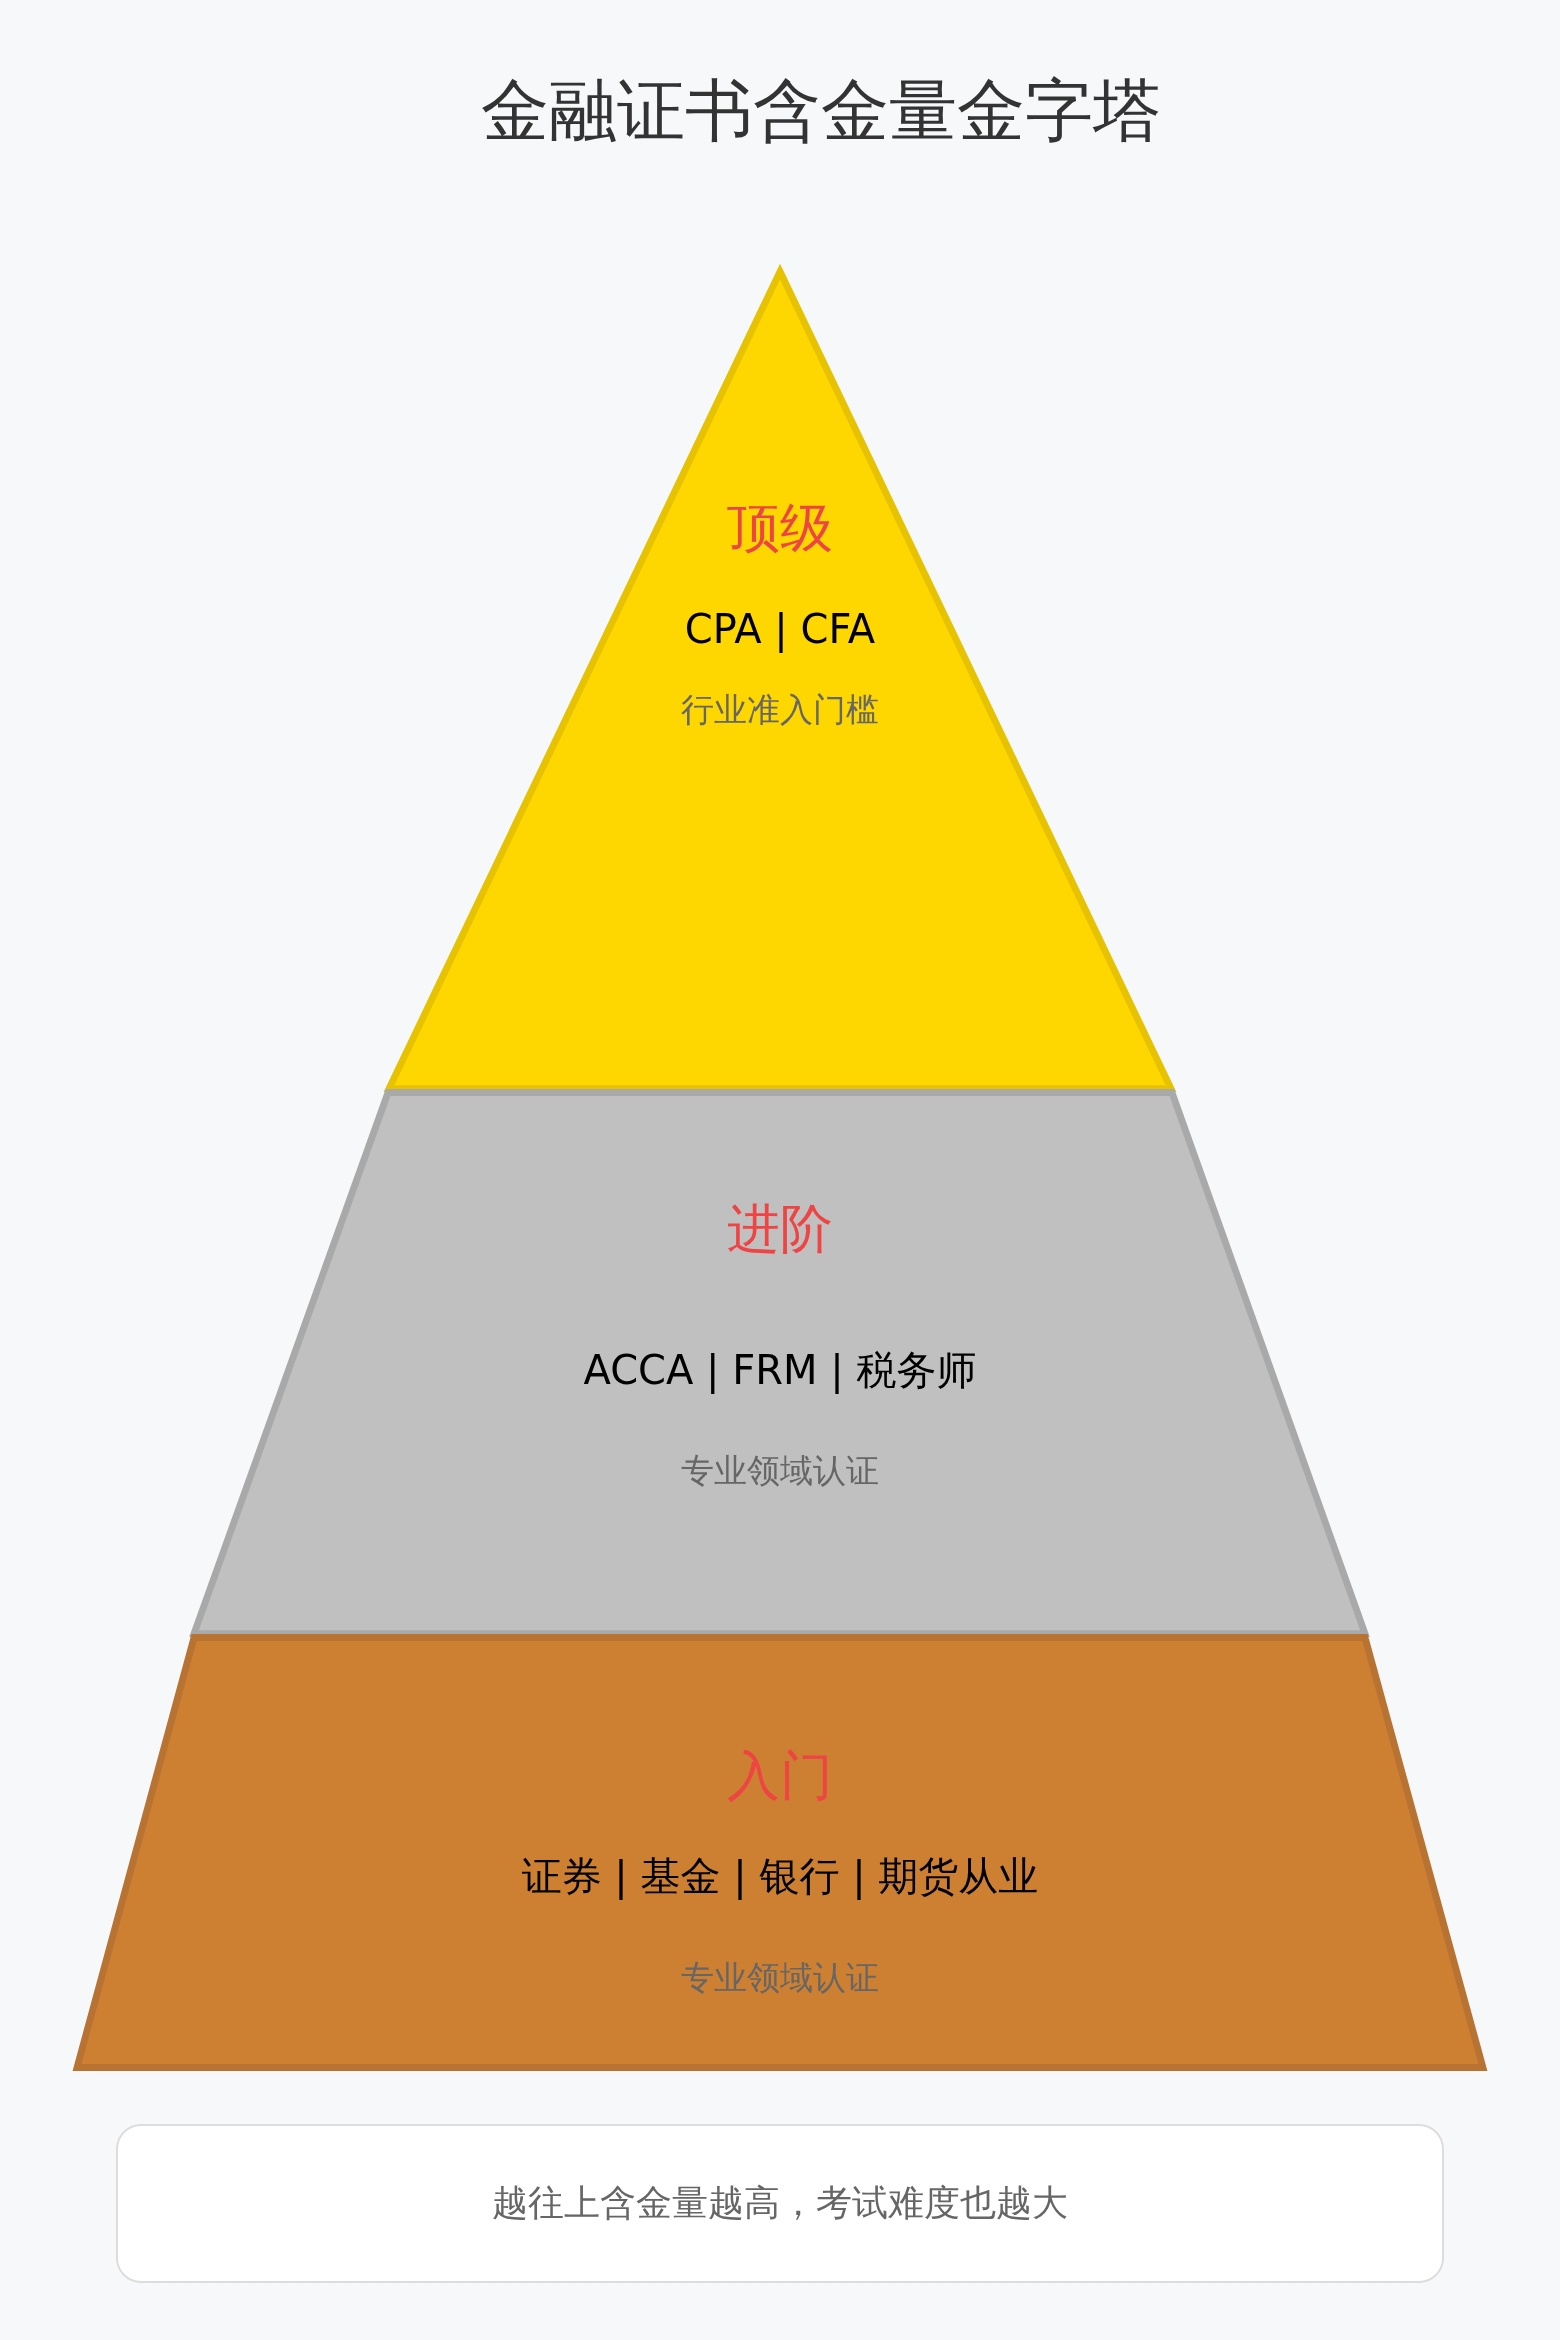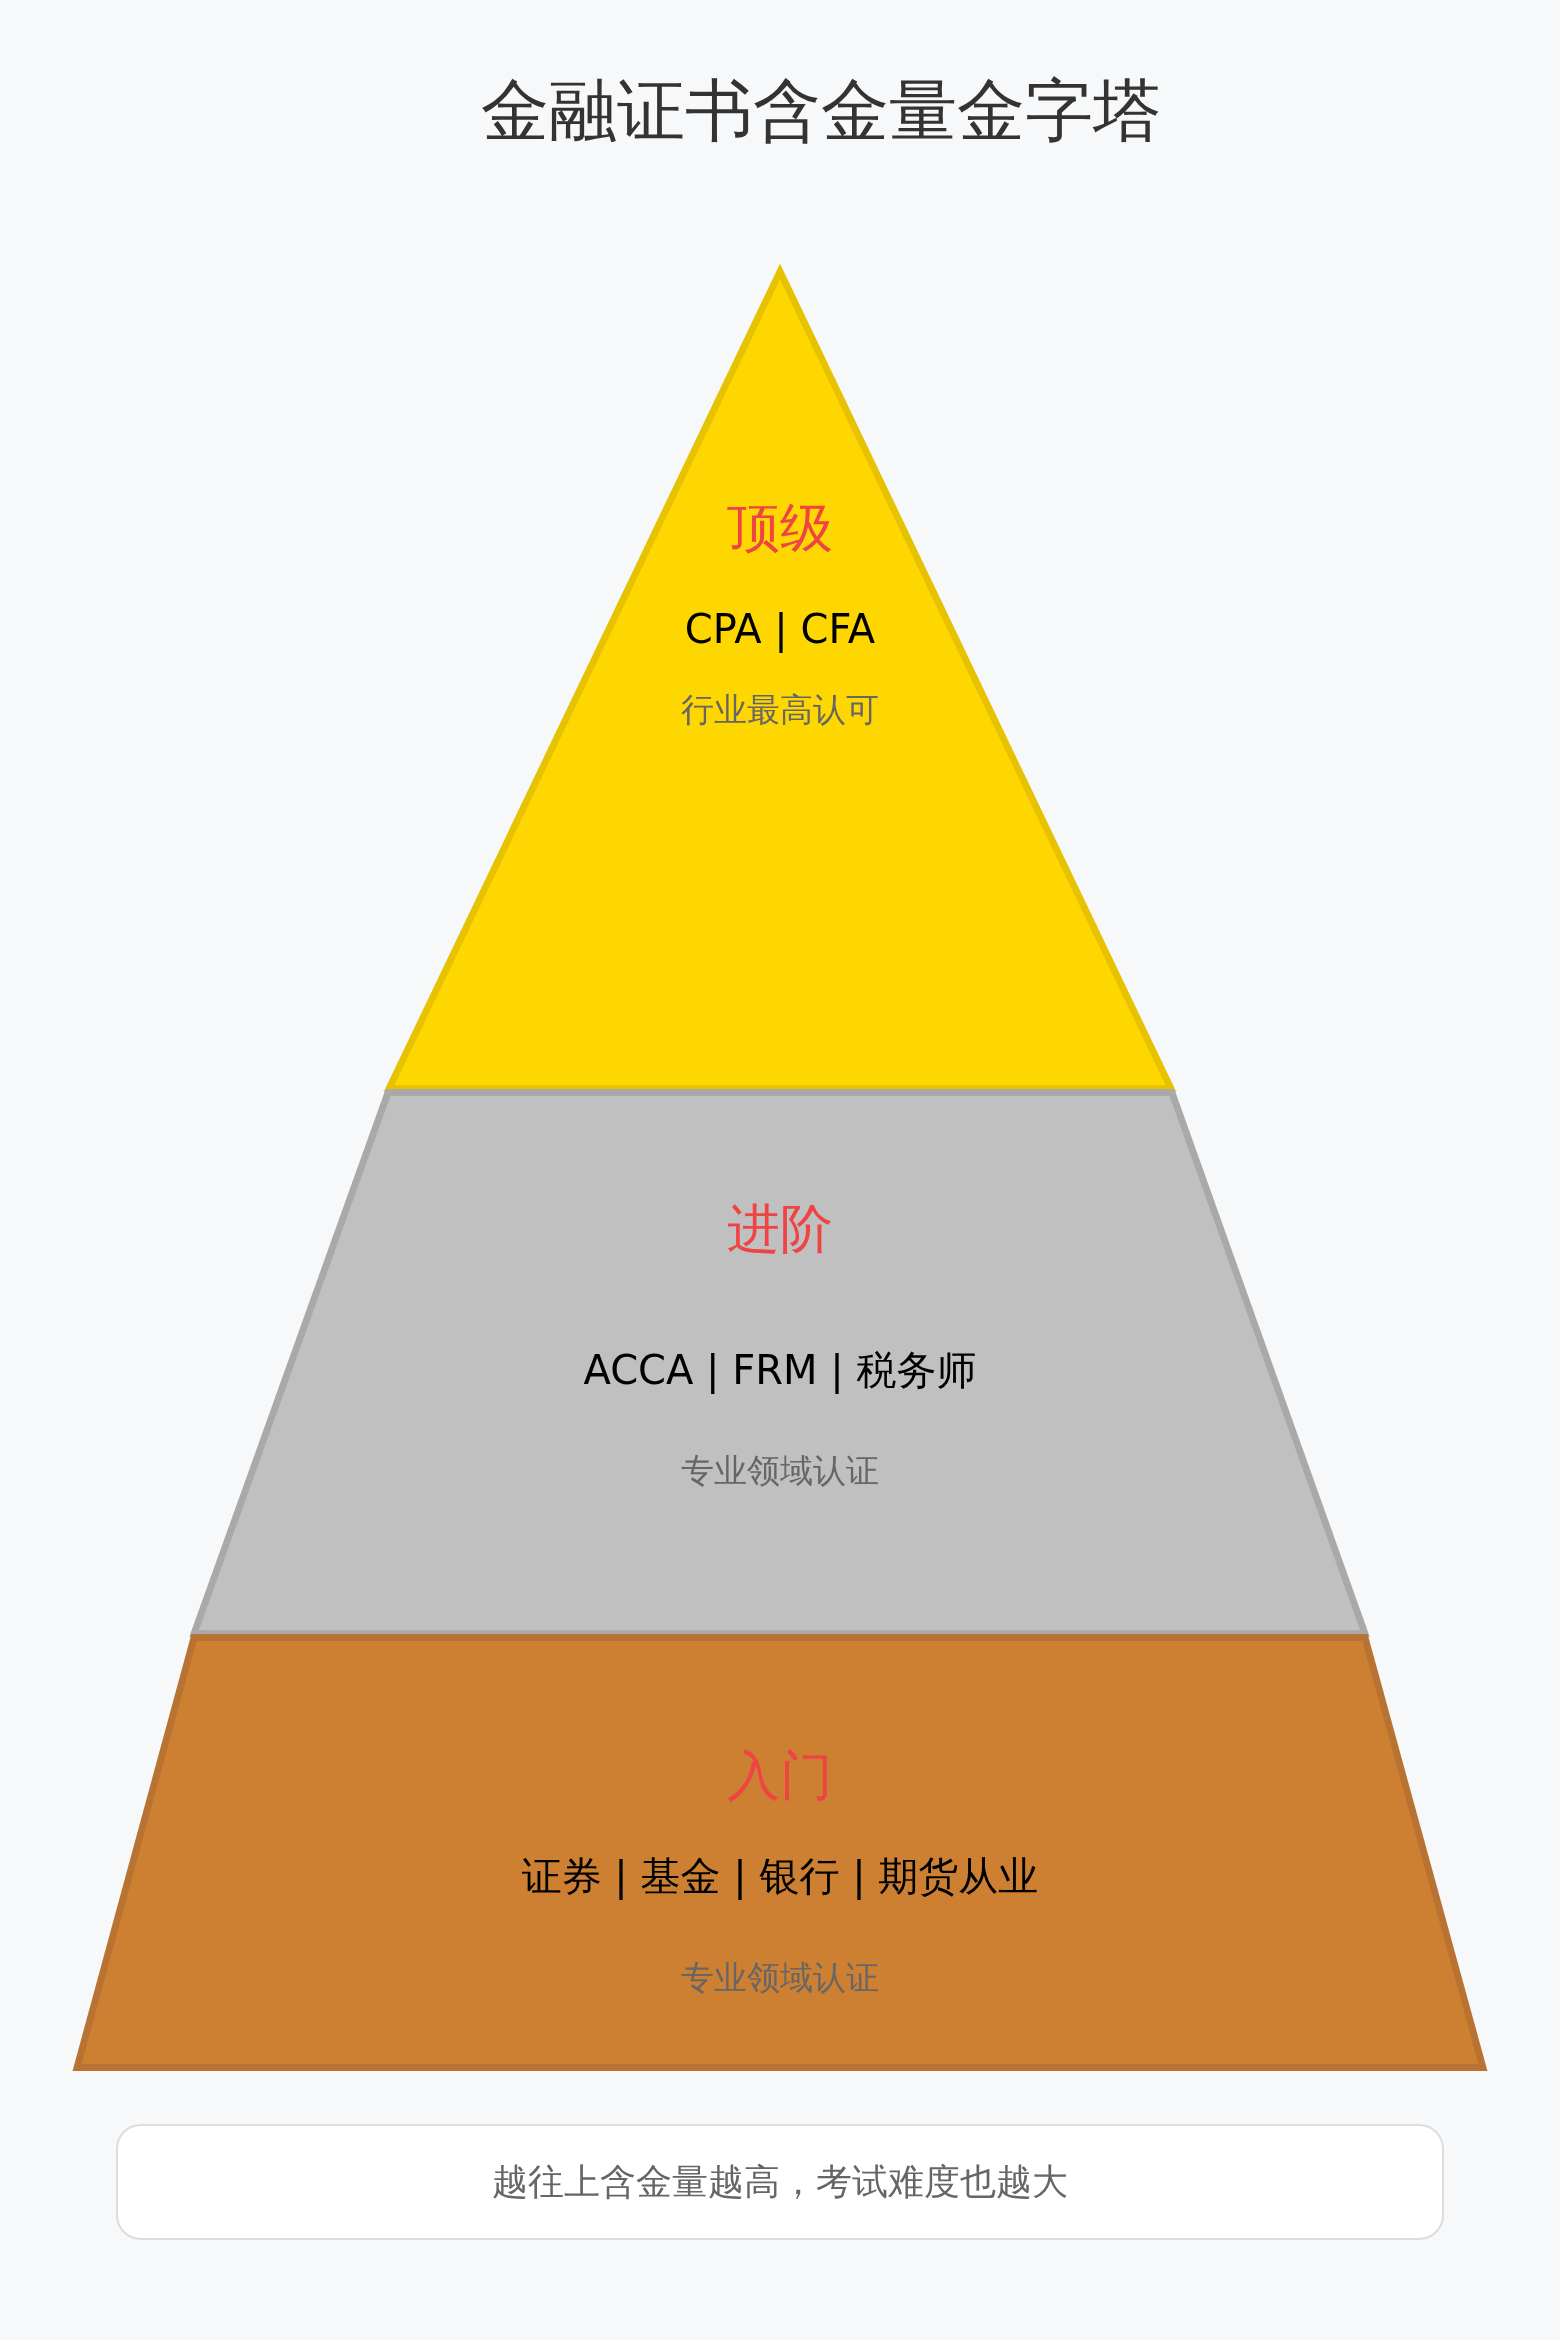--- a/index.html
+++ b/index.html
@@ -9,41 +9,41 @@
     font-family: "DejaVu Sans", "Liberation Sans", sans-serif;
     color: #333333;
   }
   .abs { position: absolute; left: 0; width: 1560px; text-align: center; transform: translateY(-50%); white-space: nowrap; line-height: 1; }
   .title { font-size: 68px; color: #333333; top: 111px; margin-left: 41px; }
   .tier-label { font-size: 53px; color: #ef4444; }
   .tier-items { font-size: 40px; color: #000000; }
   .tier-desc { font-size: 33px; color: #666666; }
   svg.pyramid { position: absolute; left: 0; top: 0; }
   .note-box {
-    position: absolute; left: 116px; top: 2124px; width: 1328px; height: 116px;
+    position: absolute; left: 116px; top: 2124px; width: 1328px; height: 159px;
     box-sizing: border-box; background: #FFFFFF; border: 2.9px solid #DDDDDD; border-radius: 25px;
     display: flex; align-items: center; justify-content: center;
   }
   .note-text { font-size: 36px; color: #666666; }
 </style>
 </head>
 <body>
 
 <div class="abs title">金融证书含金量金字塔</div>
 
 <svg class="pyramid" width="1560" height="2341" viewBox="0 0 1600 2400">
   <polygon points="800,278 1201,1116 399,1116" fill="#FFD700" stroke="#E6C200" stroke-width="7" stroke-linejoin="miter"></polygon>
   <polygon points="398,1120 1202,1120 1400,1675 199,1675" fill="#C0C0C0" stroke="#A9A9A9" stroke-width="7" stroke-linejoin="miter"></polygon>
   <polygon points="199,1679 1400,1679 1521,2120 79,2120" fill="#CD7F32" stroke="#B87333" stroke-width="7" stroke-linejoin="miter"></polygon>
 </svg>
 
 <div>
   <div class="abs tier-label" style="top:527px">顶级</div>
   <div class="abs tier-items" style="top:629px">CPA | CFA</div>
-  <div class="abs tier-desc" style="top:709px">行业最高认可</div>
+  <div class="abs tier-desc" style="top:709px">行业准入门槛</div>
 </div>
 
 <div>
   <div class="abs tier-label" style="top:1228px">进阶</div>
   <div class="abs tier-items" style="top:1370px">ACCA | FRM | 税务师</div>
   <div class="abs tier-desc" style="top:1470px">专业领域认证</div>
 </div>
 
 <div>
   <div class="abs tier-label" style="top:1775px">入门</div>

